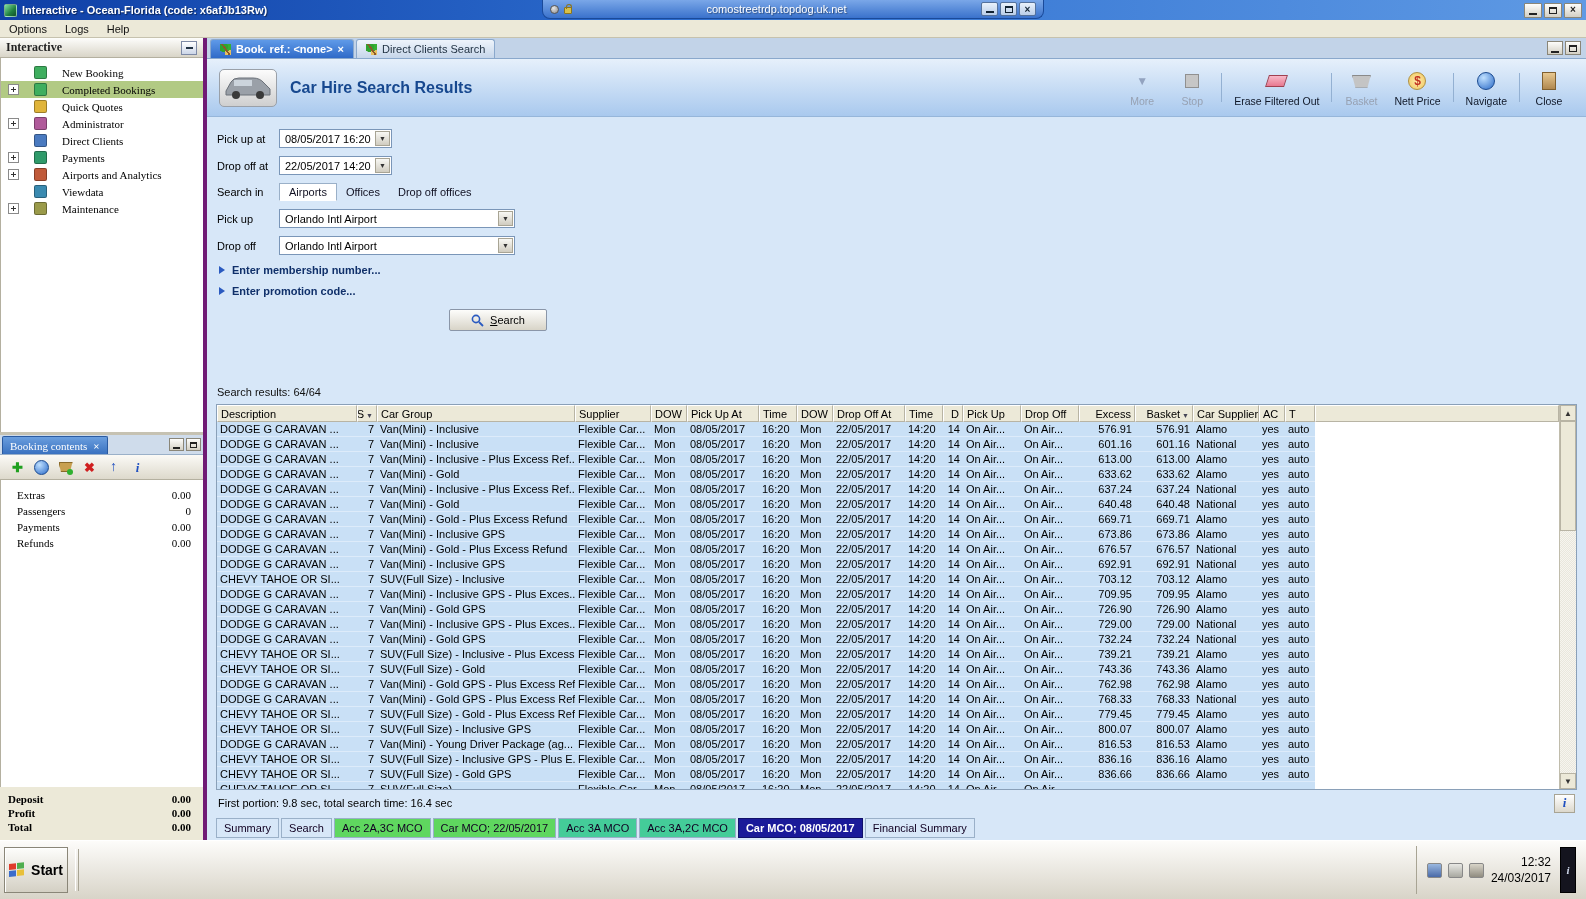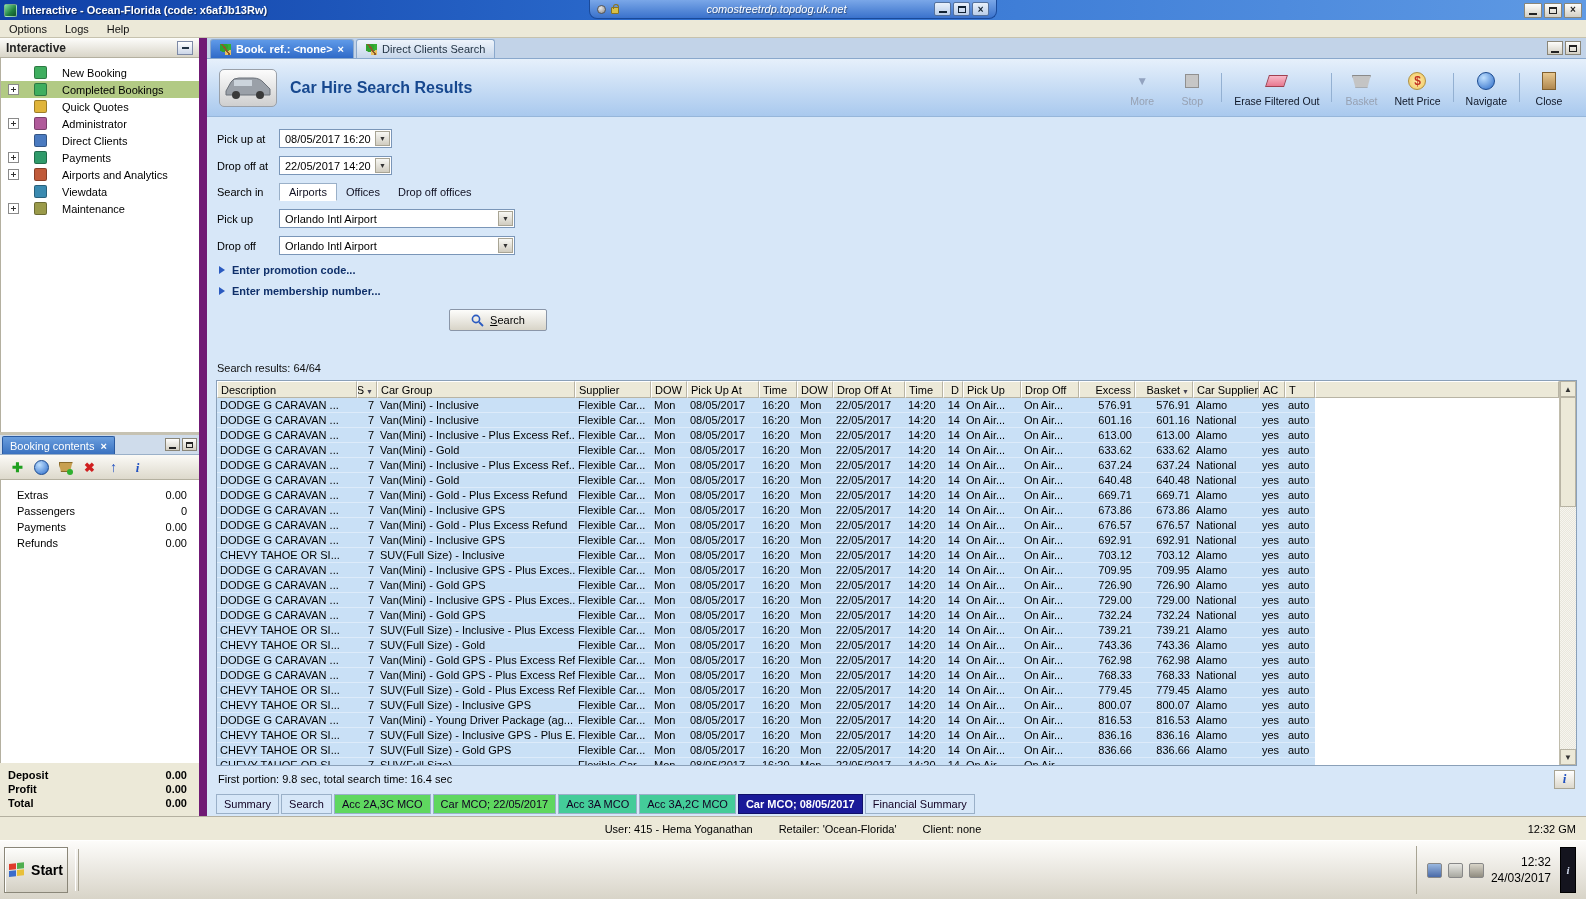--- a/index.html
+++ b/index.html
@@ -10,37 +10,37 @@
 
 .titlebar{flex:0 0 20px;background:linear-gradient(to right,#0f3fa6,#2e6fd0 45%,#5f9ae4);display:flex;align-items:center;padding:0 4px;position:relative;color:#fff;}
 .app-ico{width:13px;height:13px;margin-right:5px;border-radius:2px;background:linear-gradient(135deg,#7fe0a0,#1f7f3f 60%,#114f2a);border:1px solid rgba(255,255,255,.4);}
 .win-title{font-weight:bold;font-size:11px;text-shadow:1px 1px 1px rgba(0,0,0,.5);white-space:nowrap;}
 .win-btns{margin-left:auto;display:flex;gap:2px;}
 .win-btn{width:18px;height:15px;background:linear-gradient(#fdfdfb,#d4d0c4);border:1px solid #8a8678;border-radius:1px;display:flex;align-items:center;justify-content:center;color:#222;font-size:10px;line-height:1;}
 .glyph-min{display:block;width:8px;height:2px;background:#222;margin-top:7px;}
 .glyph-restore{display:block;width:8px;height:7px;border:1px solid #222;border-top-width:2px;}
 .glyph-close::before{content:"×";font-weight:bold;}
 
-.rdp{position:absolute;left:50%;transform:translateX(-50%);top:0;width:408px;height:19px;background:linear-gradient(#7aa7e8,#3a72cc);border:1px solid #1a4a9a;border-top:none;border-radius:0 0 8px 8px;display:flex;align-items:center;padding:0 7px;gap:5px;font-style:italic;}
+.rdp{position:absolute;left:50%;transform:translateX(-50%);top:0;width:502px;height:19px;background:linear-gradient(#7aa7e8,#3a72cc);border:1px solid #1a4a9a;border-top:none;border-radius:0 0 8px 8px;display:flex;align-items:center;padding:0 7px;gap:5px;}
 .pin-ico{width:9px;height:9px;border-radius:50%;background:radial-gradient(circle at 35% 30%,#e8e8e8,#8a8a8a);border:1px solid #555;}
 .lock-ico{width:8px;height:7px;background:#d8c048;border:1px solid #8a7420;border-radius:1px;position:relative;margin-top:3px;}
 .lock-ico::before{content:"";position:absolute;left:1px;top:-4px;width:4px;height:4px;border:1px solid #8a7420;border-bottom:none;border-radius:3px 3px 0 0;}
 .rdp-addr{flex:1;text-align:center;color:#fff;font-size:11px;text-shadow:1px 1px 1px rgba(0,0,0,.4);}
 .rdp-btns{display:flex;gap:2px;}
 .rdp-btn{width:17px;height:14px;background:linear-gradient(#e9f1fb,#b9cde9);border:1px solid #54719c;border-radius:2px;display:flex;align-items:center;justify-content:center;color:#123;font-size:10px;}
 .rdp-btn .glyph-min{background:#123;margin-top:6px;}
 .rdp-btn .glyph-restore{border-color:#123;}
 
 
 .menubar{flex:0 0 18px;background:#ece9d8;border-bottom:1px solid #c6c2ae;display:flex;align-items:center;}
 .menu-item{padding:2px 9px;color:#111;}
 
 
 .client{flex:1;display:flex;min-height:0;background:#ece9d8;}
-.leftcol{flex:0 0 207px;display:flex;flex-direction:column;border-right:8px solid #701a75;min-height:0;}
+.leftcol{flex:0 0 207px;display:flex;flex-direction:column;border-right:4px solid #701a75;min-height:0;font-family:Liberation Serif, serif;}
 .panel-header{height:20px;background:linear-gradient(#fdfdfb,#d9d5c8);border-bottom:1px solid #b4b0a0;display:flex;align-items:center;padding:0 6px;font-weight:bold;font-size:12px;color:#222;}
 .collapse-btn{margin-left:auto;width:16px;height:14px;border:1px solid #7e8aa6;background:linear-gradient(#ffffff,#ccd6e8);display:flex;align-items:center;justify-content:center;color:#234;font-size:10px;}
 .collapse-btn::before{content:"";width:7px;height:2px;background:#234;}
 .tree{background:#fff;flex:0 0 374px;border-left:1px solid #b4b0a0;padding-top:6px;overflow:hidden;}
 .tree-item{height:17px;display:flex;align-items:center;gap:15px;padding-left:7px;}
 .tree-item.selected{background:#b2ca84;}
 .expander{flex:0 0 11px;height:11px;border:1px solid #8a8a8a;background:#fff;position:relative;}
 .expander::before{content:"";position:absolute;left:2px;top:4px;width:5px;height:1px;background:#333;}
 .expander::after{content:"";position:absolute;left:4px;top:2px;width:1px;height:5px;background:#333;}
 .tree-icon{flex:0 0 13px;height:13px;border-radius:2px;border:1px solid rgba(0,0,0,.3);background:#9ab;}
@@ -471,25 +471,25 @@
         </div>
         <div class="form-row">
           <span class="form-label">Drop off</span>
           <span class="combo airport">
             <span>Orlando Intl Airport</span>
             <span class="arrow-btn"></span>
           </span>
         </div>
         <div class="expander-row">
           <span class="expander-arrow"></span>
-          <span>Enter promotion code...</span>
+          <span>Enter membership number...</span>
         </div>
         <div class="expander-row">
           <span class="expander-arrow"></span>
-          <span>Enter membership number...</span>
+          <span>Enter promotion code...</span>
         </div>
         <div class="search-btn">
           <svg width="13" height="13" viewBox="0 0 13 13">
             <circle cx="5" cy="5" r="3.6" fill="none" stroke="#2a5ac0" stroke-width="1.6"></circle>
             <line x1="8" y1="8" x2="12" y2="12" stroke="#2a5ac0" stroke-width="1.8"></line>
           </svg>
           <span><u>S</u><span>earch</span></span>
         </div>
       </div>
 
@@ -1089,26 +1089,20 @@
           <span class="btab" style="background: rgb(68, 204, 153);">Acc 3A,2C MCO</span>
 
           <span class="btab selected" style="background: rgb(26, 26, 153); color: rgb(255, 255, 255);">Car MCO; 08/05/2017</span>
 
           <span class="btab">Financial Summary</span>
         </div>
 
     </div>
   </div>
 
-  <div class="statusbar">
-    <span>User: 415 - Hema Yoganathan</span>
-    <span>Retailer: 'Ocean-Florida'</span>
-    <span>Client: none</span>
-    <span class="sb-right">12:32 GM</span>
-  </div>
 
   <div class="taskbar">
     <span class="start-btn">
       <span class="start-flag">
           <i></i>
           <i></i>
           <i></i>
           <i></i>
         </span>
       <span>Start</span>

